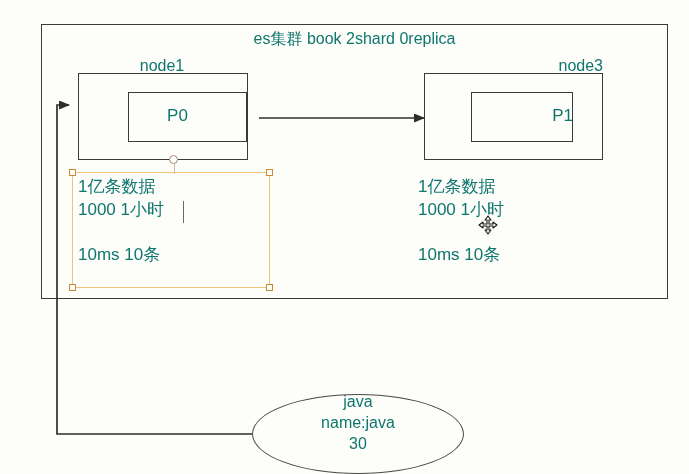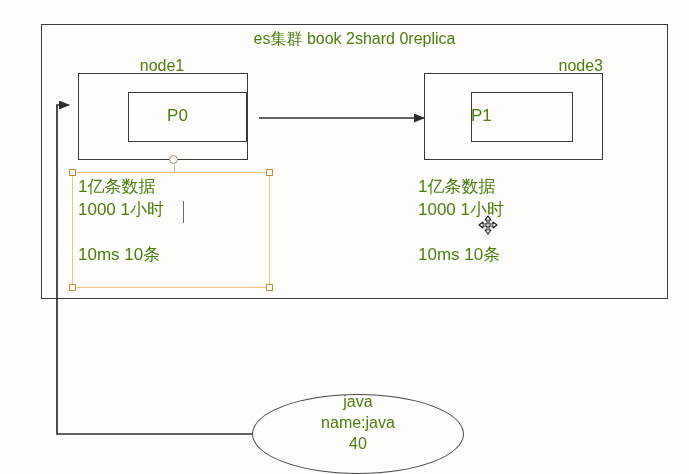--- a/index.html
+++ b/index.html
@@ -22,21 +22,21 @@
 
   
   .box {
     position: absolute;
     box-sizing: border-box;
     border: 1.6px solid #3a3a38;
     background: transparent;
   }
   .label {
     position: absolute;
-    color: #4d7c0f;
+    color: #0f766e;
     white-space: pre;
     line-height: 1.28;
   }
 
   
   #cluster-frame {
     left: 41px;
     top: 24px;
     width: 627px;
     height: 275px;
@@ -96,21 +96,21 @@
     left: 471px;
     top: 92px;
     width: 102px;
     height: 50px;
     border-width: 1.4px;
   }
   #shard-p1-label {
     left: 471px;
     top: 105px;
     width: 102px;
-    text-align: left;
+    text-align: right;
     font-size: 17px;
   }
 
   
   #connectors {
     position: absolute;
     left: 0;
     top: 0;
     width: 689px;
     height: 474px;
@@ -274,15 +274,15 @@
 
 10ms 10条</div>
 
   <svg id="move-cursor" viewBox="0 0 20 20" xmlns="http://www.w3.org/2000/svg">
     <path d="M10 1 L13 5 L11 5 L11 9 L15 9 L15 7 L19 10 L15 13 L15 11 L11 11 L11 15 L13 15 L10 19 L7 15 L9 15 L9 11 L5 11 L5 13 L1 10 L5 7 L5 9 L9 9 L9 5 L7 5 Z" fill="#f2f2f2" stroke="#1a1a1a" stroke-width="1.1" stroke-linejoin="round"></path>
   </svg>
 
   <div id="java-ellipse"></div>
   <div class="label" id="java-ellipse-text">java
 name:java
-40</div>
+30</div>
 
 </div>
 
 </body></html>

